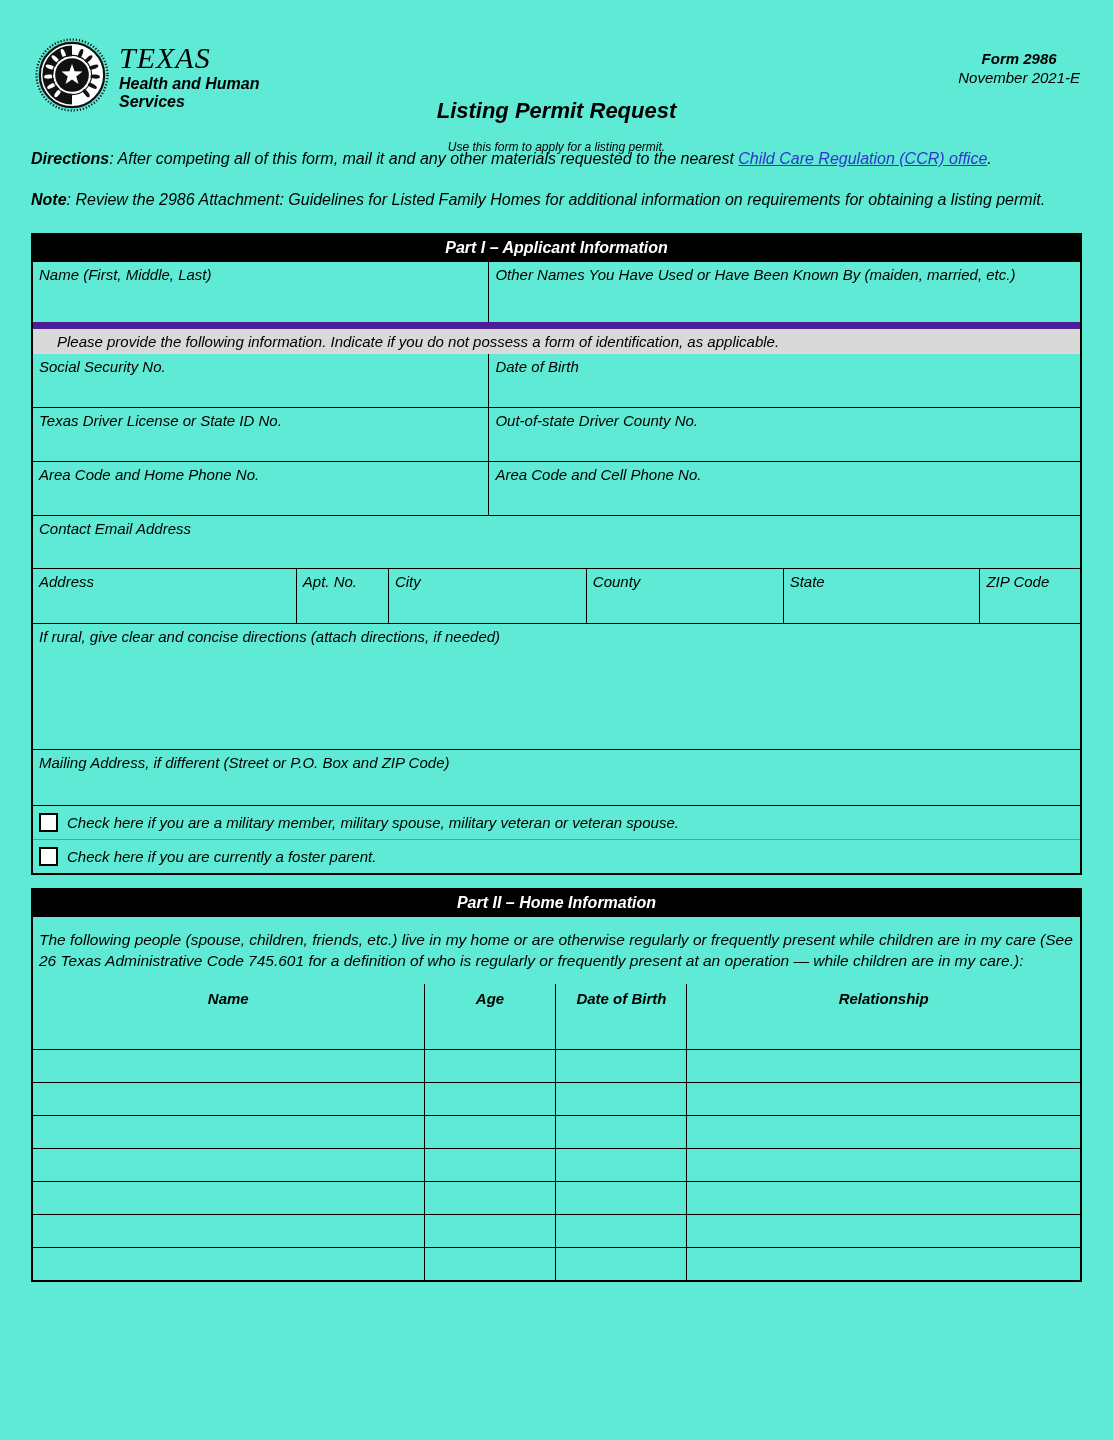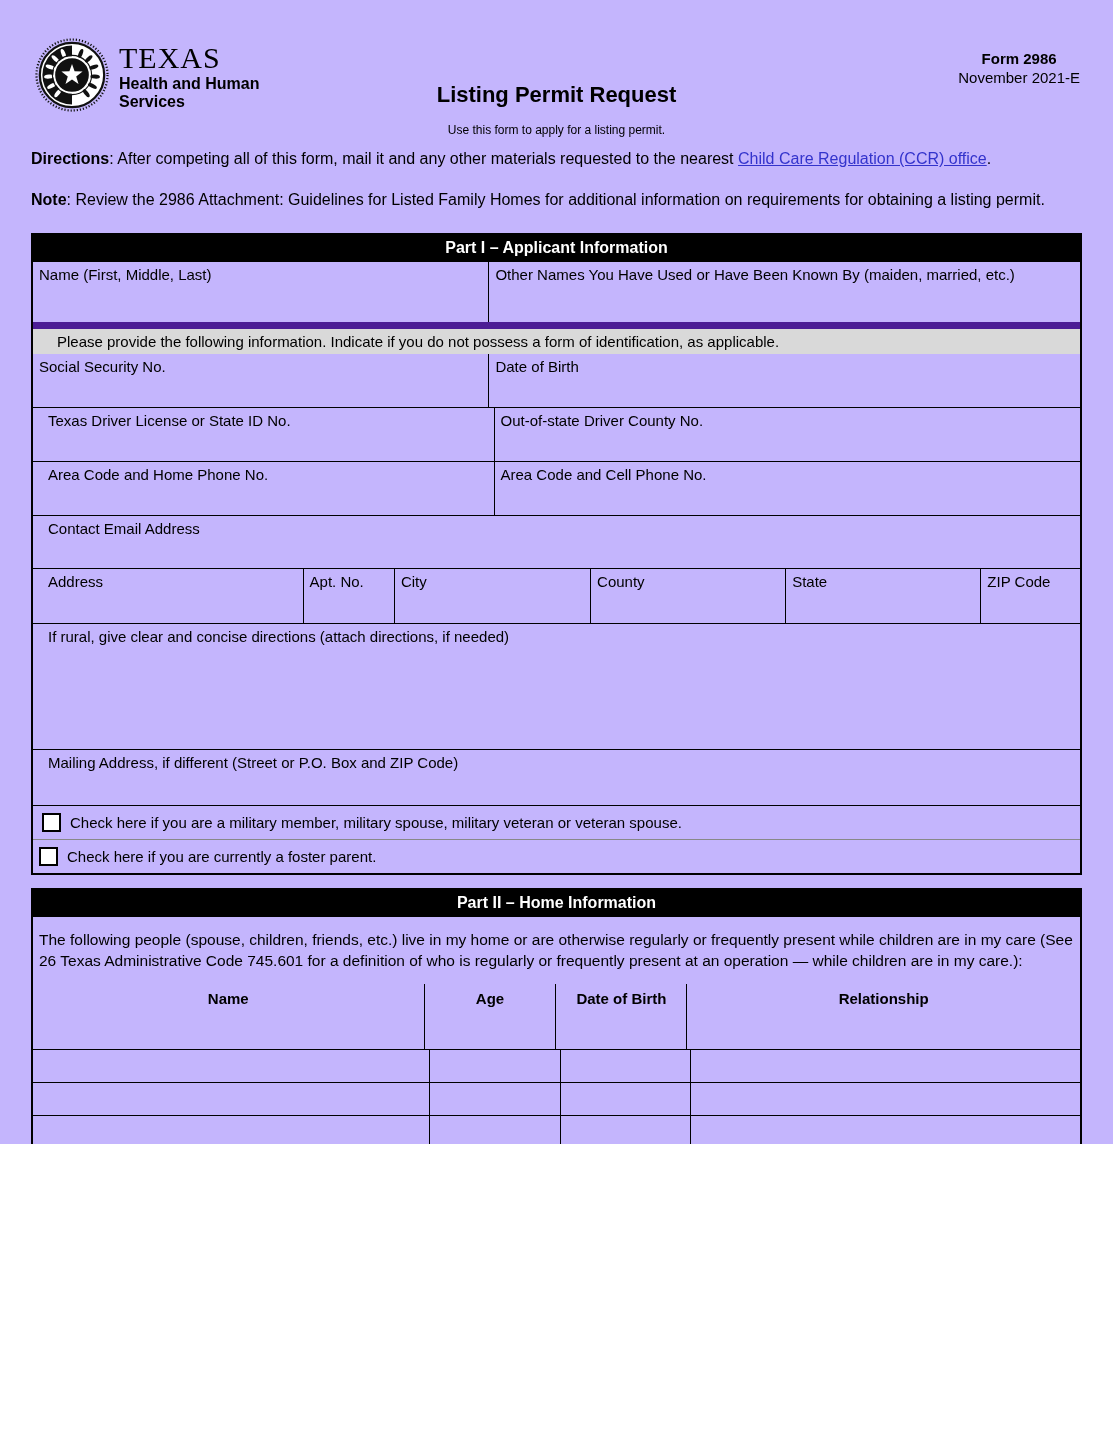--- a/index.html
+++ b/index.html
@@ -6,24 +6,25 @@
     margin: 0;
     padding: 0;
     background: #ffffff;
     width: 1113px;
     font-family: "Liberation Sans", sans-serif;
     color: #000;
   }
   .page {
     position: relative;
     width: 1113px;
-    height: 1144px;
+    height: 1440px;
     box-sizing: border-box;
     padding: 0 31px;
-    background: #c4b5fd;
+    background: #5eead4;
+    font-style: italic;
   }
   
   .header {
     position: relative;
     height: 148px;
   }
   .logo-block {
     position: absolute;
     left: 4px;
     top: 38px;
@@ -50,21 +51,21 @@
     text-align: center;
     font-size: 15px;
     line-height: 1.25;
   }
   .form-meta .num { font-weight: bold; }
   .title-block {
     text-align: center;
     padding-top: 82px;
   }
   .title-block h1 {
-    margin: 0;
+    margin: 16px;
     font-size: 22px;
     font-weight: bold;
   }
   .title-block .subtitle {
     font-size: 12px;
     margin-top: 15px;
   }
   
   .intro { font-size: 16px; line-height: 1.4; }
   .intro p { margin: 0 0 19px 0; }
@@ -80,21 +81,21 @@
   }
   .section-bar {
     background: #000;
     color: #fff;
     font-weight: bold;
     font-size: 16px;
     text-align: center;
     padding: 4px 0 5px 0;
   }
   .frow { display: flex; }
-  .frow + .frow { border-top: 1px solid #000; padding-left: 9px; }
+  .frow + .frow { border-top: 1px solid #000; }
   .fcell {
     box-sizing: border-box;
     padding: 4px 6px;
     font-size: 15px;
     overflow: hidden;
   }
   .fcell + .fcell { border-left: 1px solid #000; }
   .gray-row {
     background: #D9D9D9;
     font-size: 15px;

